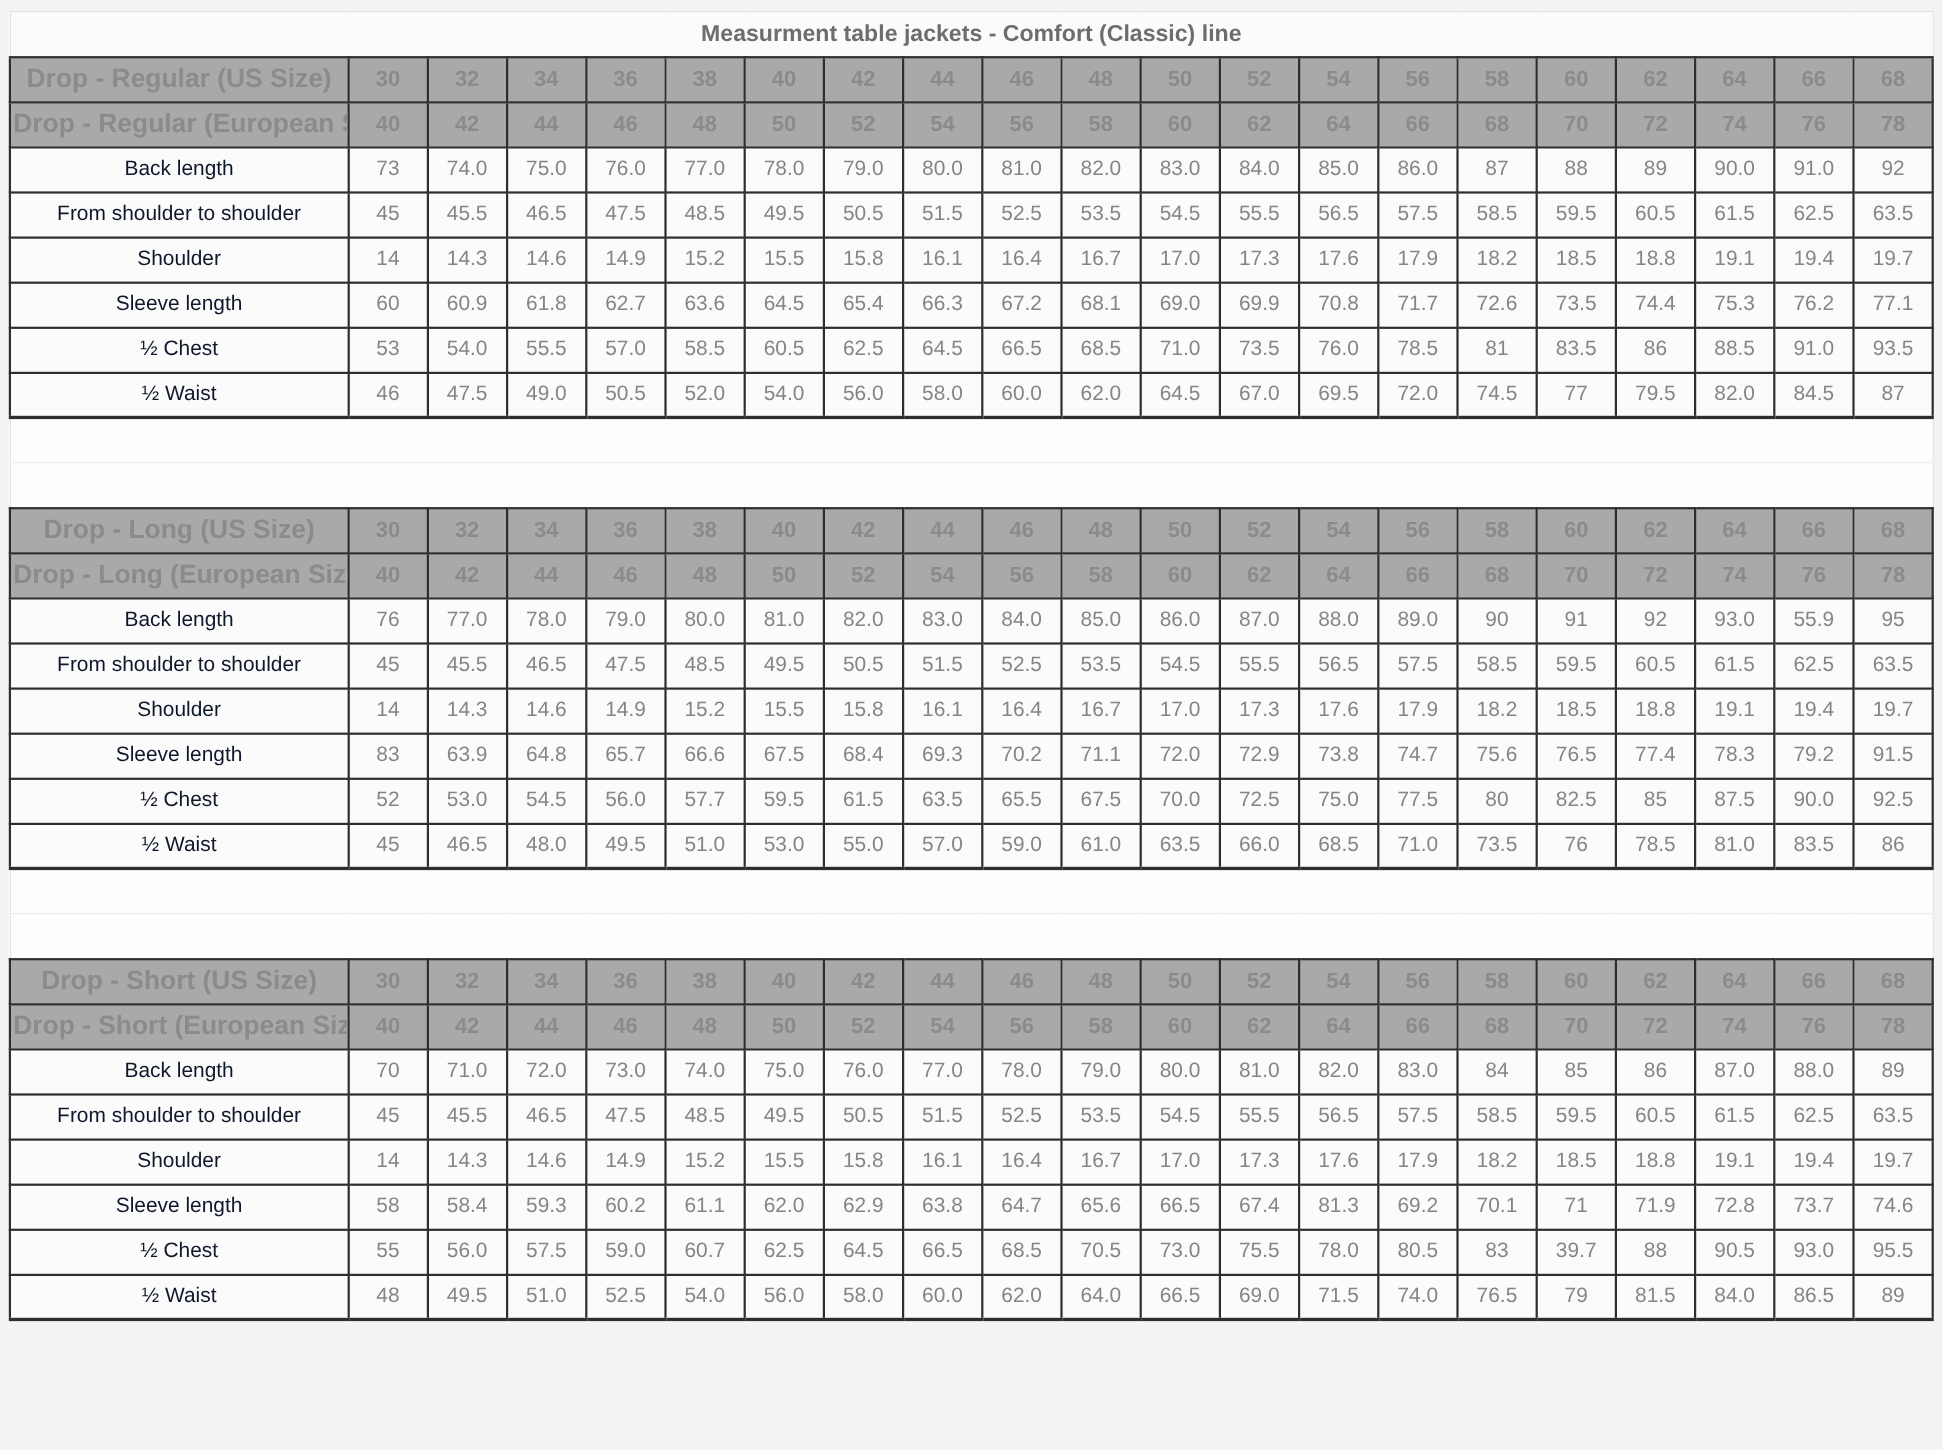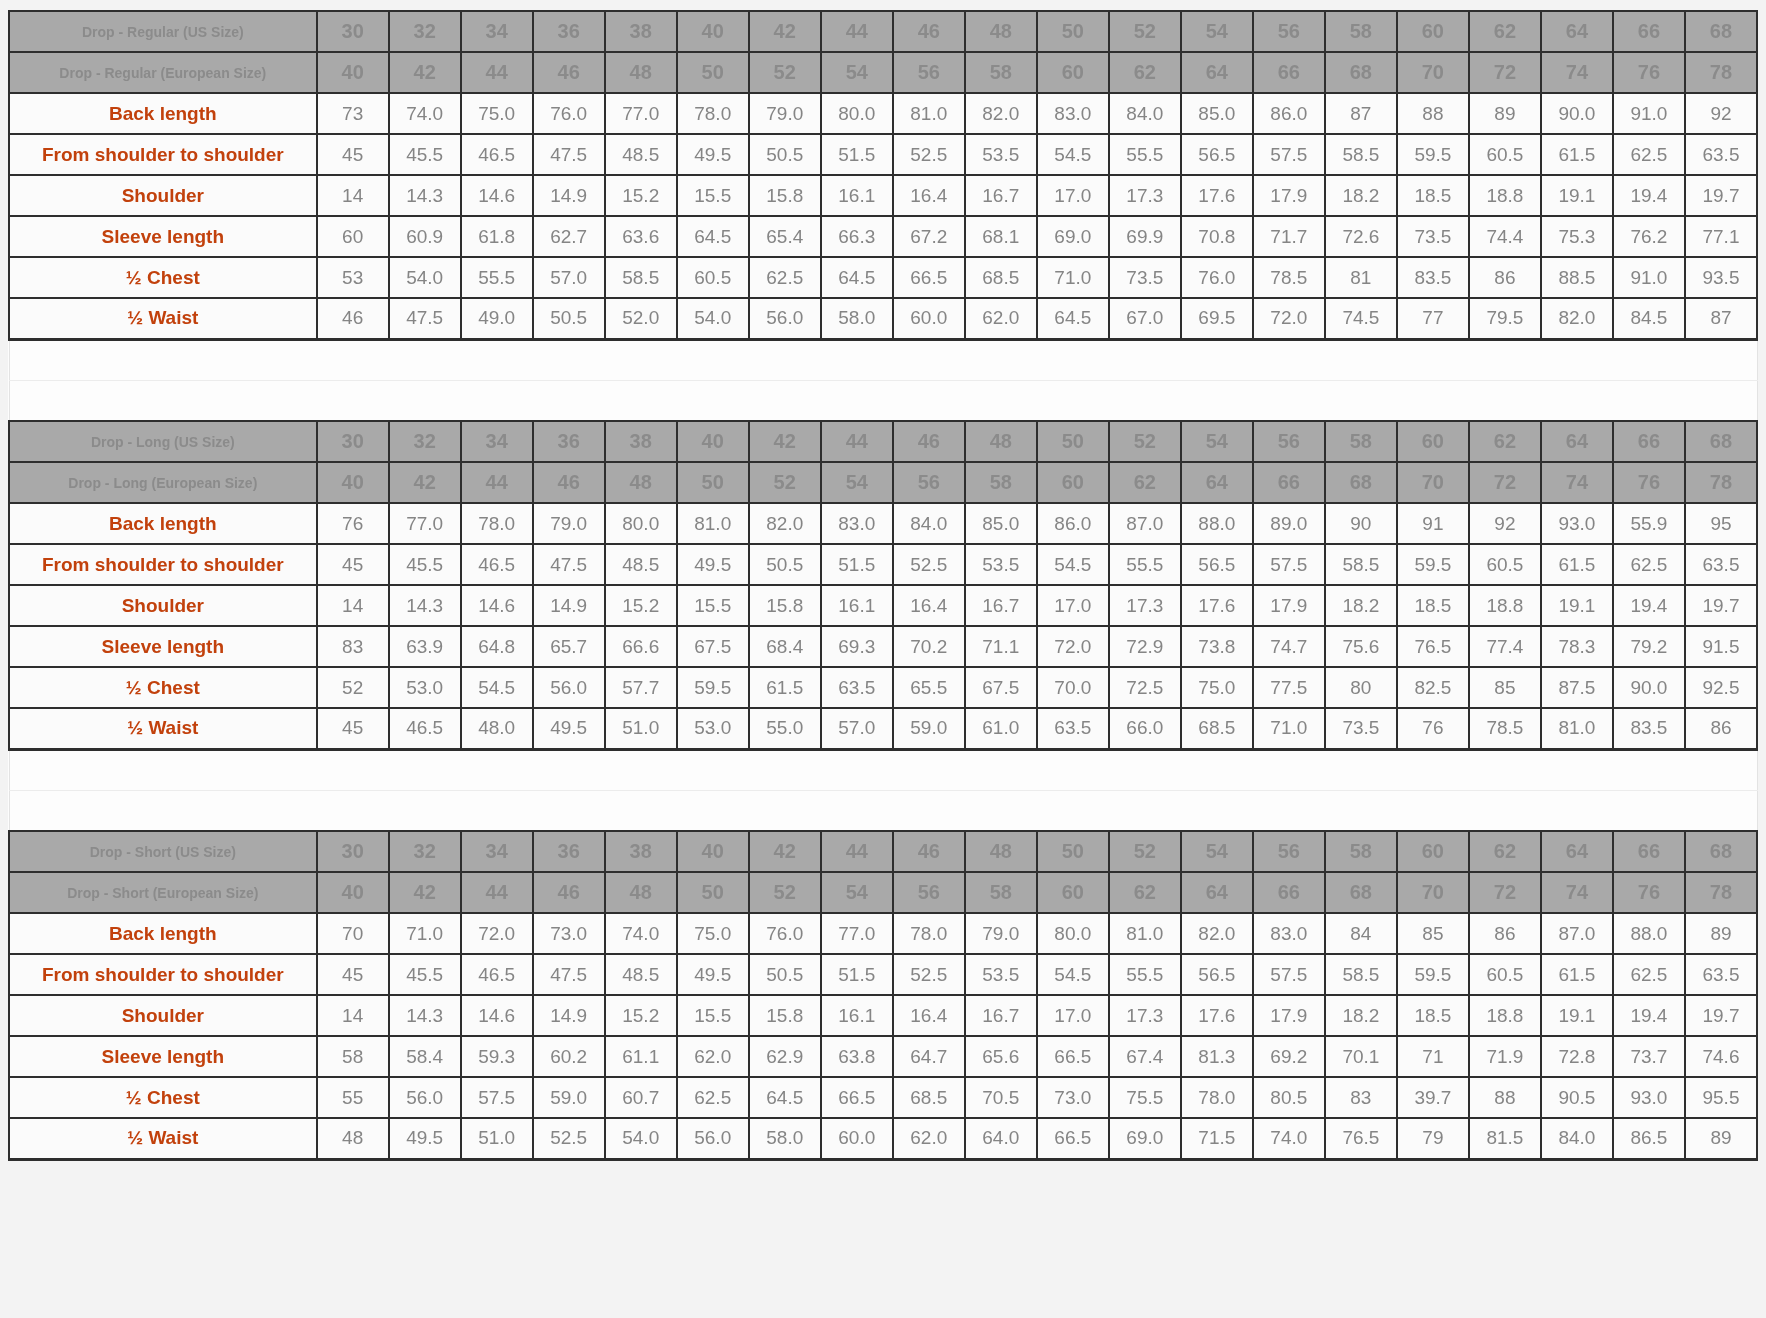--- a/index.html
+++ b/index.html
@@ -5,39 +5,42 @@
   html,body{margin:0;padding:0;background:#f3f3f3;font-family:"Liberation Sans","DejaVu Sans",sans-serif;}
   .page-wrap{padding:10px 8px 8px 8px;box-sizing:border-box;}
   table.mtable{width:100%;border-collapse:collapse;table-layout:fixed;background:#fdfdfd;border:1px solid #d8d8d8;}
   .mtable td,.mtable th{height:41px;padding:0 2px;margin:0;text-align:center;vertical-align:middle;
       overflow:hidden;white-space:nowrap;box-sizing:border-box;}
   
   td.title-cell{background:#fbfbfb;color:#6d6d6d;font-weight:bold;font-size:21px;
       border:1px solid #e3e3e3;border-bottom:2px solid #2e2e2e;}
   
   th.hdr{background:#a9a9a9;color:#8b8b8b;font-weight:bold;font-size:20px;border:2px solid #2e2e2e;}
-  th.hdr.lbl-cell{font-size:14px;}
+  th.hdr.lbl-cell{font-size:24px;}
   
   td.val{background:#fbfbfb;color:#858585;font-size:19px;border:2px solid #2e2e2e;}
-  td.val.lbl{font-weight:bold;color:#c2410c;}
+  td.val.lbl{font-weight:normal;color:#0f172a;}
   tr.sec-end td{border-bottom:3px solid #2e2e2e;}
   
   td.spacer-cell{height:41px;background:#fdfdfd;border:1px solid #e3e3e3;border-top:none;border-bottom:none;}
   td.spacer-cell.spacer-line{border-bottom:1px solid #ececec;}
 </style>
 </head>
 <body>
 
 <div class="page-wrap">
   <table class="mtable">
     <colgroup>
       <col style="width:17.6%">
       <col span="20" style="width:4.12%">
     </colgroup>
     <tbody id="table-body">
+      <tr>
+        <td class="title-cell" colspan="21">Measurment table jackets - Comfort (Classic) line</td>
+      </tr>
     <tr>
           <th class="hdr lbl-cell">Drop - Regular (US Size)</th>
           <th class="hdr">30</th>
           <th class="hdr">32</th>
           <th class="hdr">34</th>
           <th class="hdr">36</th>
           <th class="hdr">38</th>
           <th class="hdr">40</th>
           <th class="hdr">42</th>
           <th class="hdr">44</th>

